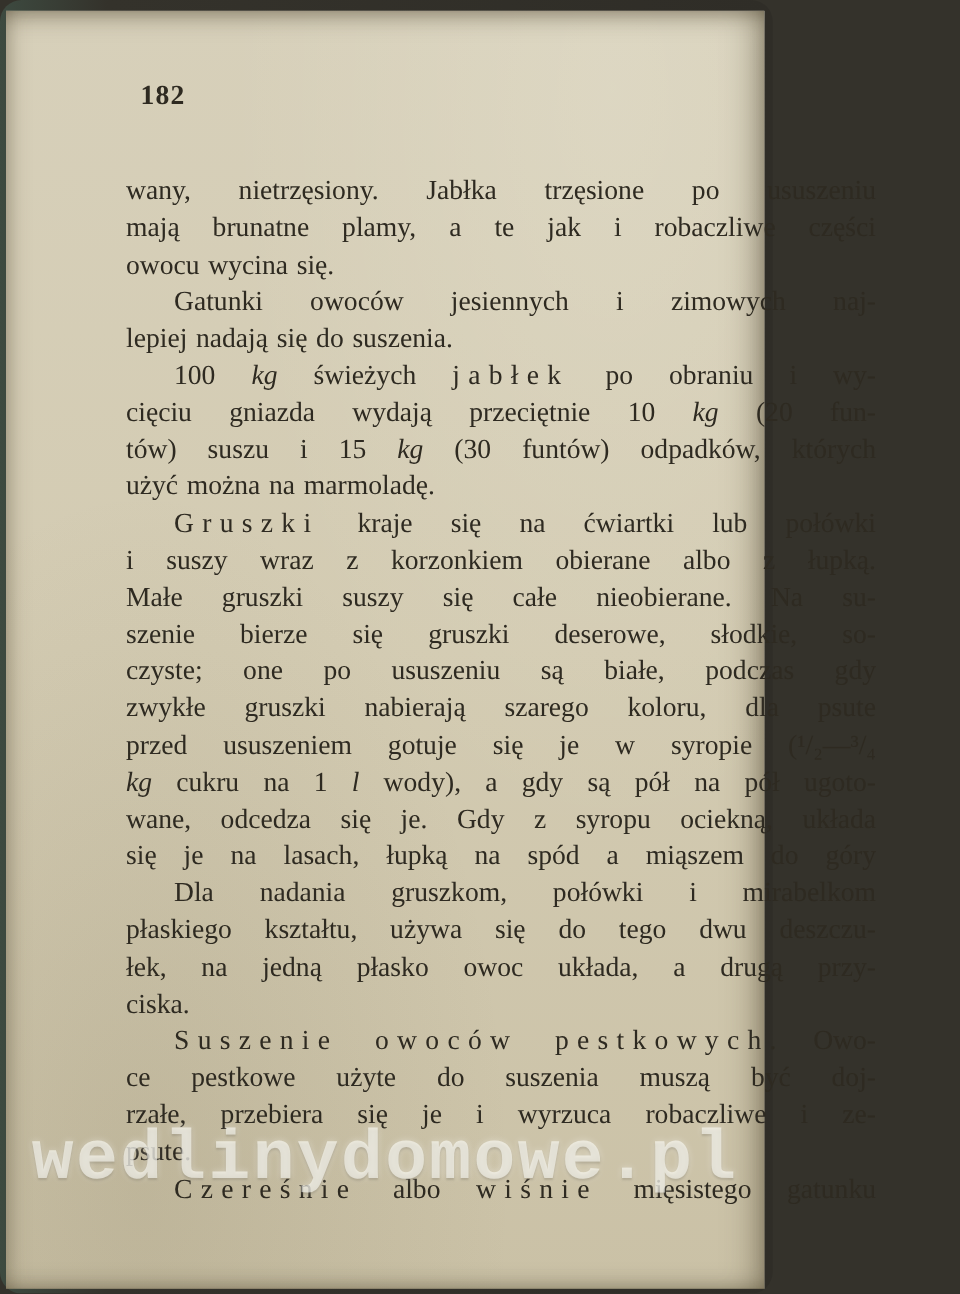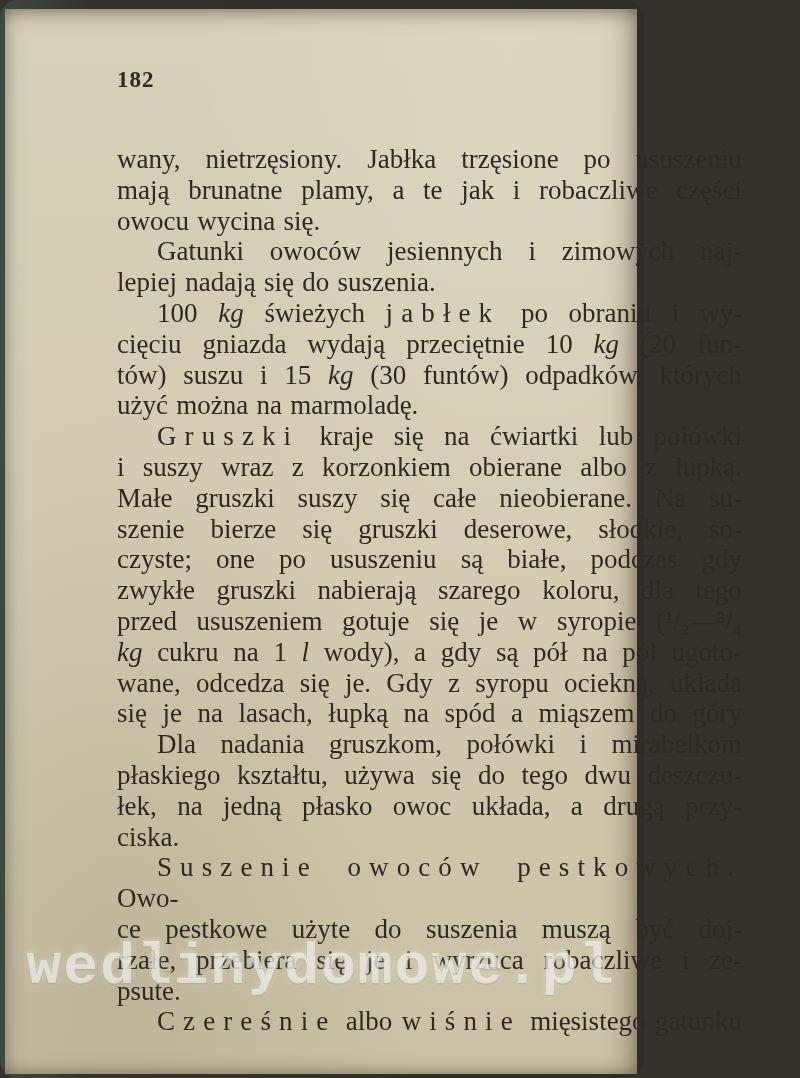--- a/index.html
+++ b/index.html
@@ -38,24 +38,24 @@
     position: absolute;
     left: 112px;
     top: 58px;
     font-size: 23px;
     font-weight: bold;
     color: #2e2a21;
     letter-spacing: 1px;
   }
   #text-block {
     position: absolute;
-    left: 112px;
+    left: 100px;
     top: 135px;
     width: 625px;
-    font-size: 27px;
+    font-size: 23px;
     line-height: 30.8px;
     color: #2e2a21;
     word-spacing: 1.5px;
   }
   .para { margin: 0; }
   .line {
     text-align: justify;
     text-align-last: justify;
     white-space: normal;
   }
@@ -99,21 +99,21 @@
           <div class="line">cięciu gniazda wydają przeciętnie 10 <i>kg</i> (20 fun-</div>
           <div class="line">tów) suszu i 15 <i>kg</i> (30 funtów) odpadków, których</div>
           <div class="line lastline">użyć można na marmoladę.</div>
         </div>
         <div class="para">
           <div class="line indent"><span class="sp">Gruszki</span> kraje się na ćwiartki lub połówki</div>
           <div class="line">i suszy wraz z korzonkiem obierane albo z łupką.</div>
           <div class="line">Małe gruszki suszy się całe nieobierane. Na su-</div>
           <div class="line">szenie bierze się gruszki deserowe, słodkie, so-</div>
           <div class="line">czyste; one po ususzeniu są białe, podczas gdy</div>
-          <div class="line">zwykłe gruszki nabierają szarego koloru, dla tego</div>
+          <div class="line">zwykłe gruszki nabierają szarego koloru, dla psute</div>
           <div class="line">przed ususzeniem gotuje się je w syropie (¹/₂—³/₄</div>
           <div class="line"><i>kg</i> cukru na 1 <i>l</i> wody), a gdy są pół na pół ugoto-</div>
           <div class="line">wane, odcedza się je. Gdy z syropu ociekną, układa</div>
           <div class="line">się je na lasach, łupką na spód a miąszem do góry</div>
         </div>
         <div class="para">
           <div class="line indent">Dla nadania gruszkom, połówki i mirabelkom</div>
           <div class="line">płaskiego kształtu, używa się do tego dwu deszczu-</div>
           <div class="line">łek, na jedną płasko owoc układa, a drugą przy-</div>
           <div class="line lastline">ciska.</div>

